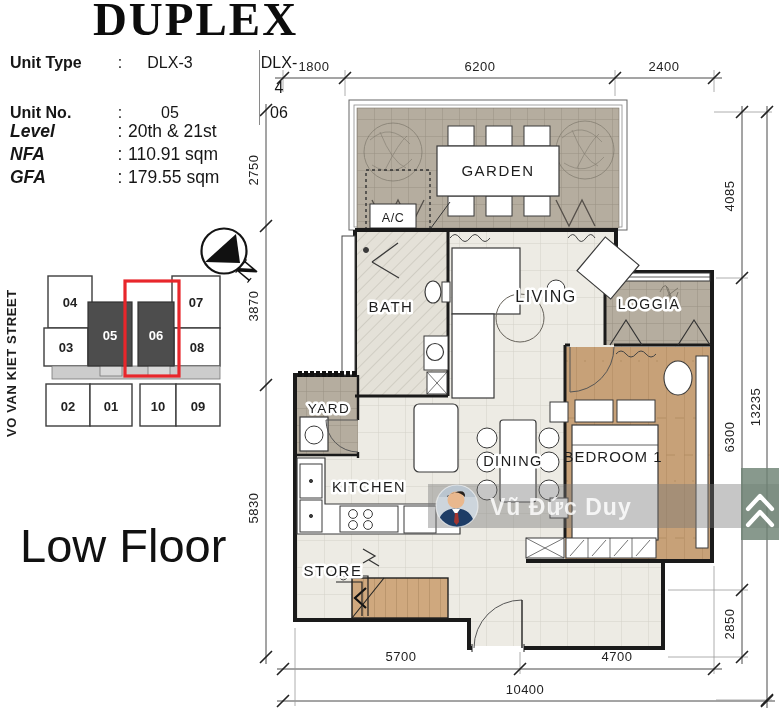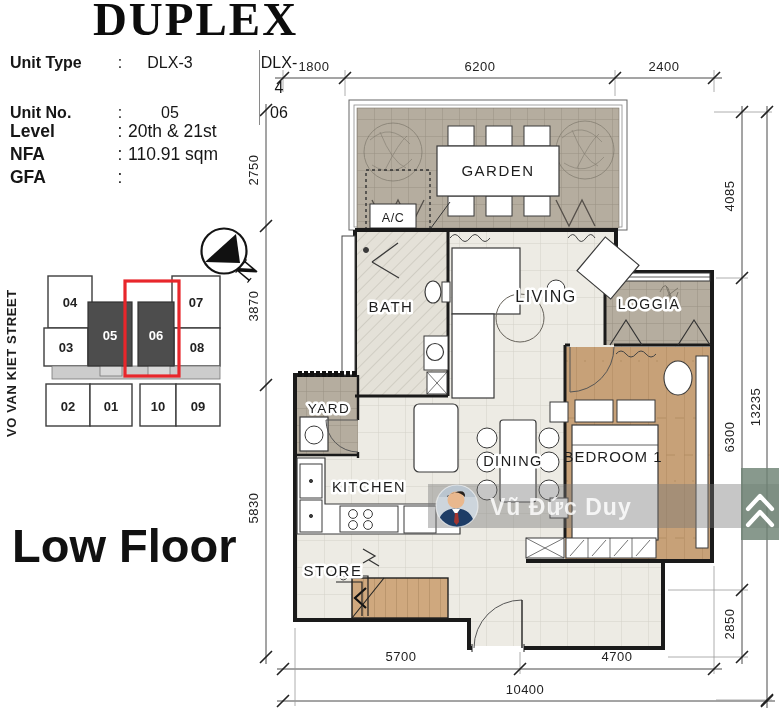--- a/index.html
+++ b/index.html
@@ -9,25 +9,25 @@
   .duplex-title{position:absolute;left:88px;top:-8px;width:215px;text-align:center;
     font-family:"Liberation Serif",serif;font-weight:700;font-size:47px;letter-spacing:2px;color:#0c0c0c;}
   .unit-table{position:absolute;left:10px;top:50px;width:295px;font-size:16px;line-height:25px;}
   .unit-row{display:grid;grid-template-columns:102px 16px 84px 86px;}
   .unit-row .lbl{font-weight:700;}
   .unit-row .c{text-align:center;color:#222;}
   .unit-row .v1{text-align:center;}
   .unit-row .v2{text-align:center;border-left:1.5px solid #8a8a8a;margin-left:47px;}
   .info-table{position:absolute;left:10px;top:120px;width:260px;font-size:17.5px;line-height:23px;}
   .info-row{display:grid;grid-template-columns:102px 16px auto;}
-  .info-row .lbl{font-weight:700;}
+  .info-row .lbl{font-weight:700;font-style:italic;}
   .info-row .c{text-align:center;color:#222;}
   .street-label{position:absolute;left:4px;top:272px;height:165px;display:flex;align-items:center;
     writing-mode:vertical-rl;transform:rotate(180deg);font-size:13px;font-weight:700;letter-spacing:.6px;color:#1d1d1d;}
-  .floor-label{position:absolute;left:12px;top:518px;font-size:47px;font-weight:700;color:#111;}
+  .floor-label{position:absolute;left:20px;top:518px;font-size:47px;font-weight:400;color:#111;}
   
   svg text{font-family:"Liberation Sans",sans-serif;fill:#1d1d1d;}
   .room-label{font-size:14px;letter-spacing:1.5px;text-anchor:middle;}
   .halo{paint-order:stroke;stroke:#ffffff;stroke-width:5px;stroke-linejoin:round;}
   .dim{font-size:13px;fill:#222;text-anchor:middle;letter-spacing:.5px;}
   .kp-label{font-size:13px;font-weight:700;text-anchor:middle;fill:#222;}
   .kp-label.dark{fill:#ffffff;}
   .wm-name{font-size:23px;font-weight:700;fill:rgba(255,255,255,0.82);letter-spacing:1px;}
 </style>
 </head>
@@ -352,20 +352,21 @@
       <span>20th &amp; 21st</span>
     </div>
     <div class="info-row">
       <span class="lbl">NFA</span>
       <span class="c">:</span>
       <span>110.91 sqm</span>
     </div>
     <div class="info-row">
       <span class="lbl">GFA</span>
       <span class="c">:</span>
+      <span>179.55 sqm</span>
     </div>
   </div>
 
   <div class="street-label">VO VAN KIET STREET</div>
 
   <div class="floor-label">Low Floor</div>
 
 </div>
 
 </body></html>

